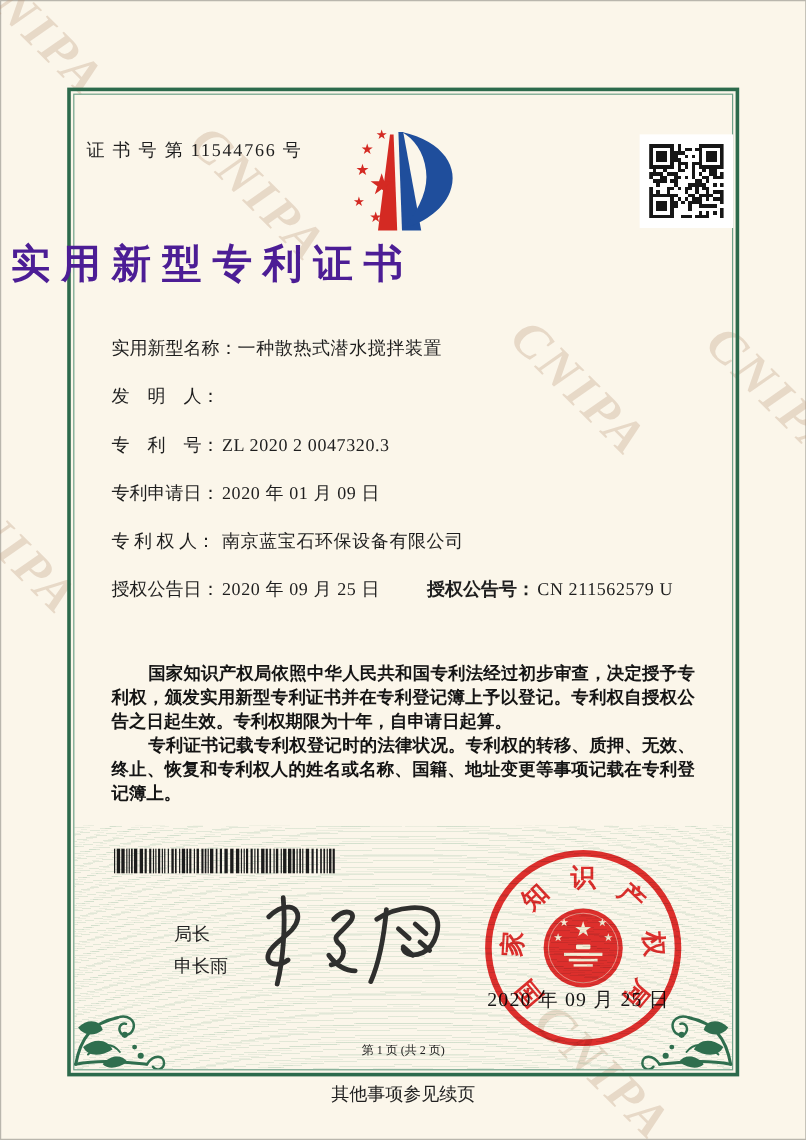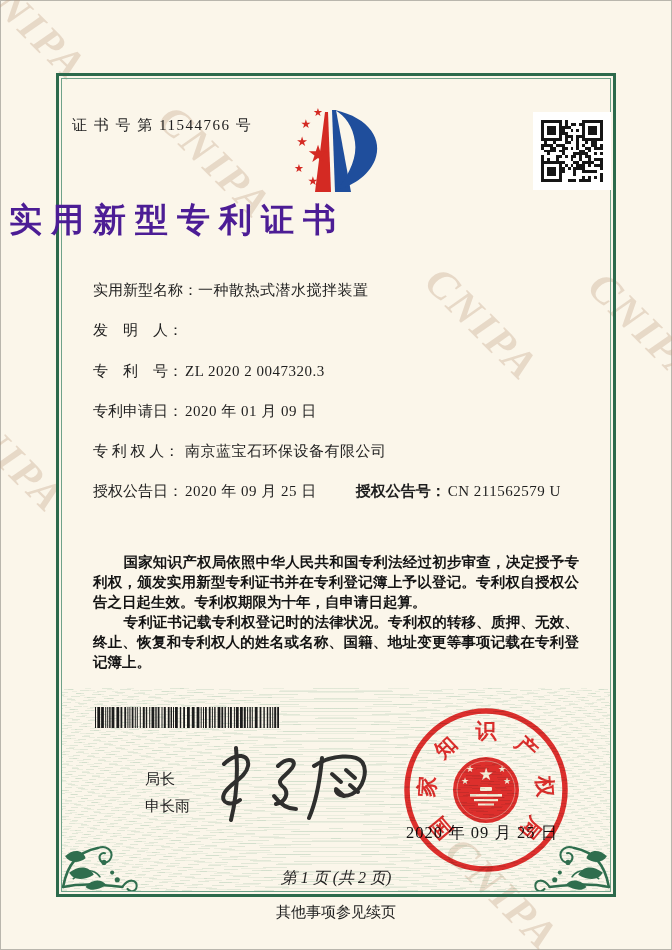--- a/index.html
+++ b/index.html
@@ -46,21 +46,21 @@
     position:absolute;left:93px;top:552px;width:486px;font-size:14.5px;line-height:20px;
     text-align:justify;color:#141414;font-weight:bold;
   }
   .bodytext p{margin:0;text-indent:2.1em;}
   .barcode{position:absolute;left:95px;top:707px;width:186px;height:21px;}
   .official{position:absolute;left:98px;top:765px;font-family:"Liberation Sans","DejaVu Sans",sans-serif;
     font-size:15px;line-height:27px;color:#222;margin-left:47px;}
   .signature{position:absolute;left:198px;top:744px;width:188px;height:80px;}
   .seal{position:absolute;left:398px;top:702px;width:176px;height:176px;opacity:.92;mix-blend-mode:multiply;}
   .seal-date{position:absolute;left:406px;top:822px;font-size:16.5px;letter-spacing:1px;color:#161616;}
-  .page-info{position:absolute;left:0;top:868px;width:100%;text-align:center;font-size:16px;color:#222;font-style:italic;}
+  .page-info{position:absolute;left:0;top:868px;width:100%;text-align:center;font-size:10px;color:#222;}
   .note{position:absolute;left:0;top:903px;width:100%;text-align:center;font-size:15px;color:#222;}
   .corner{position:absolute;width:92px;height:92px;}
   .corner.left{left:59px;top:799px;}
   .corner.right{left:521px;top:799px;transform:scaleX(-1);}
   .seal-char{font-family:"Liberation Serif",serif;font-weight:700;}
 </style>
 </head>
 <body>
 
 <div class="page">

